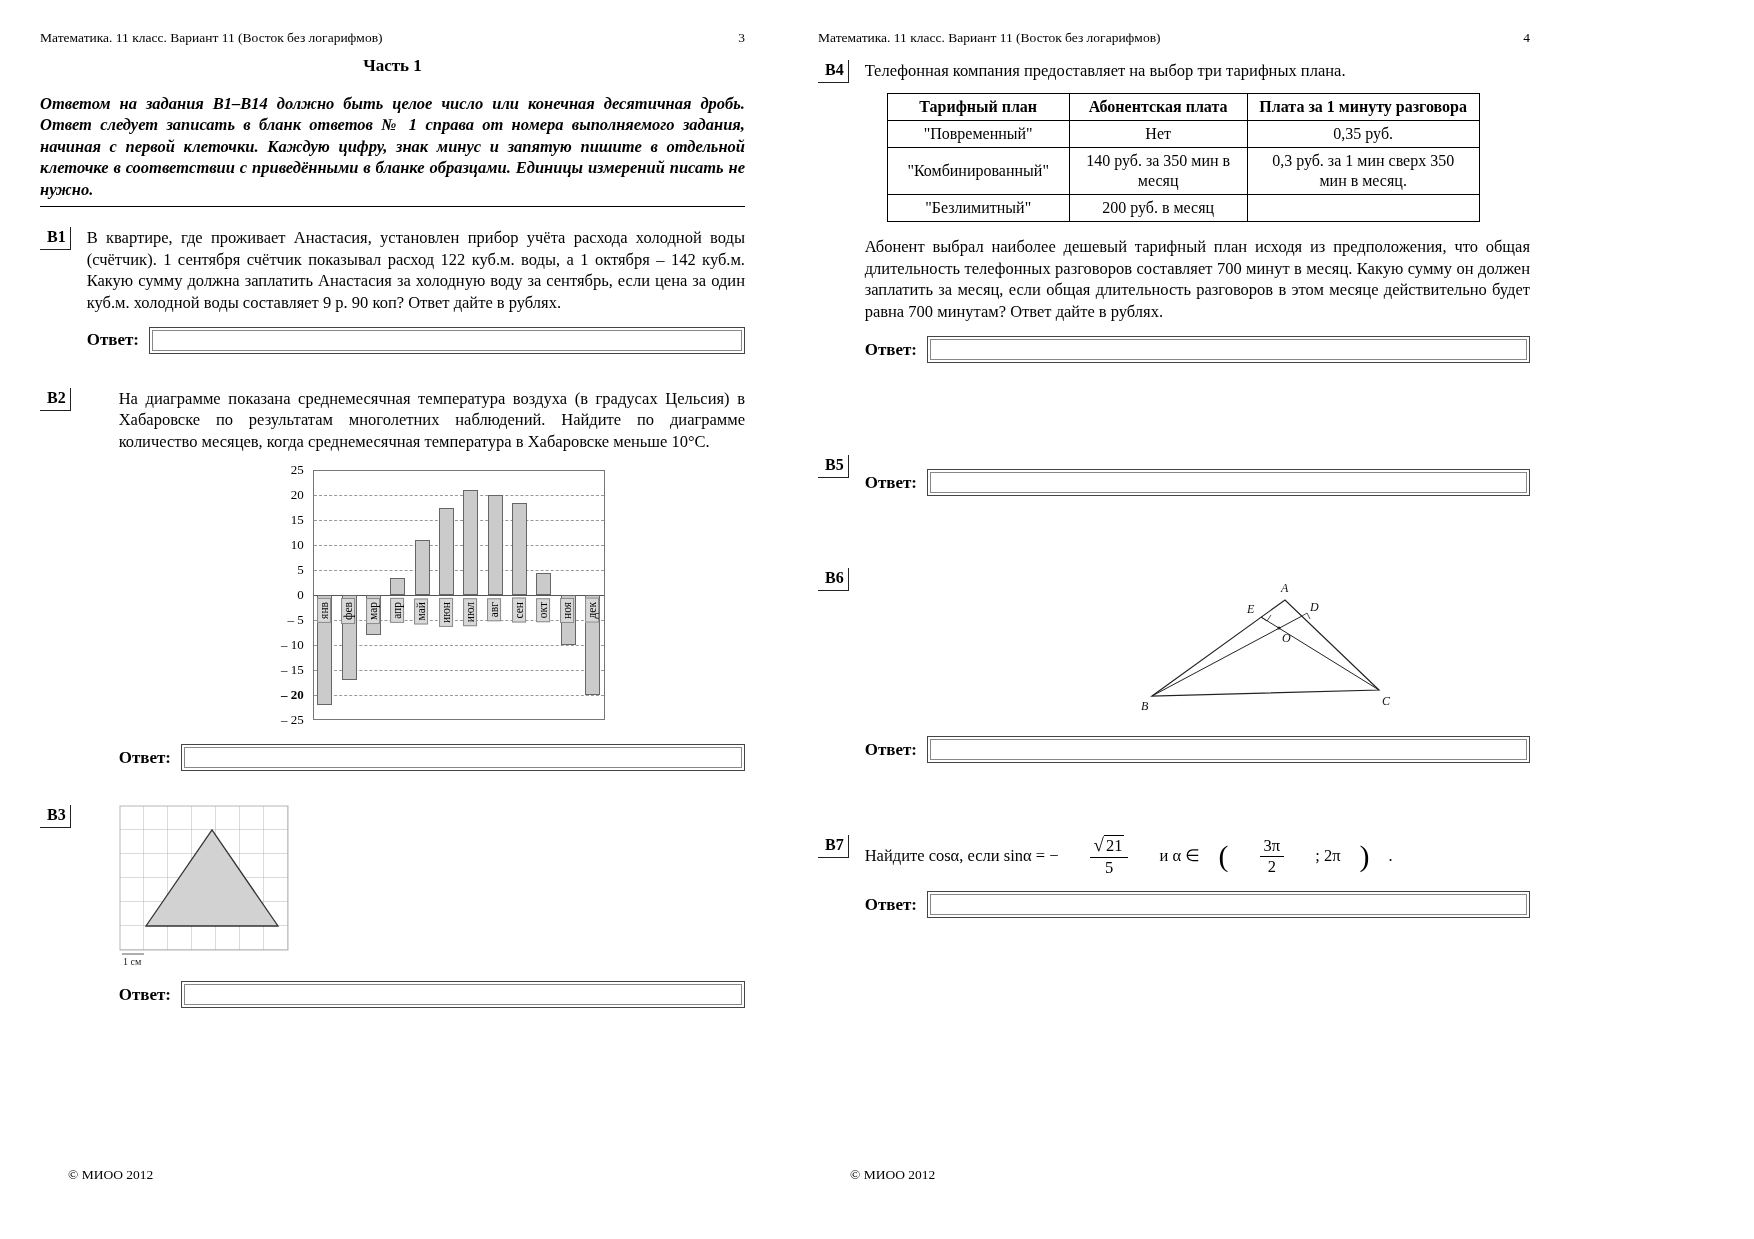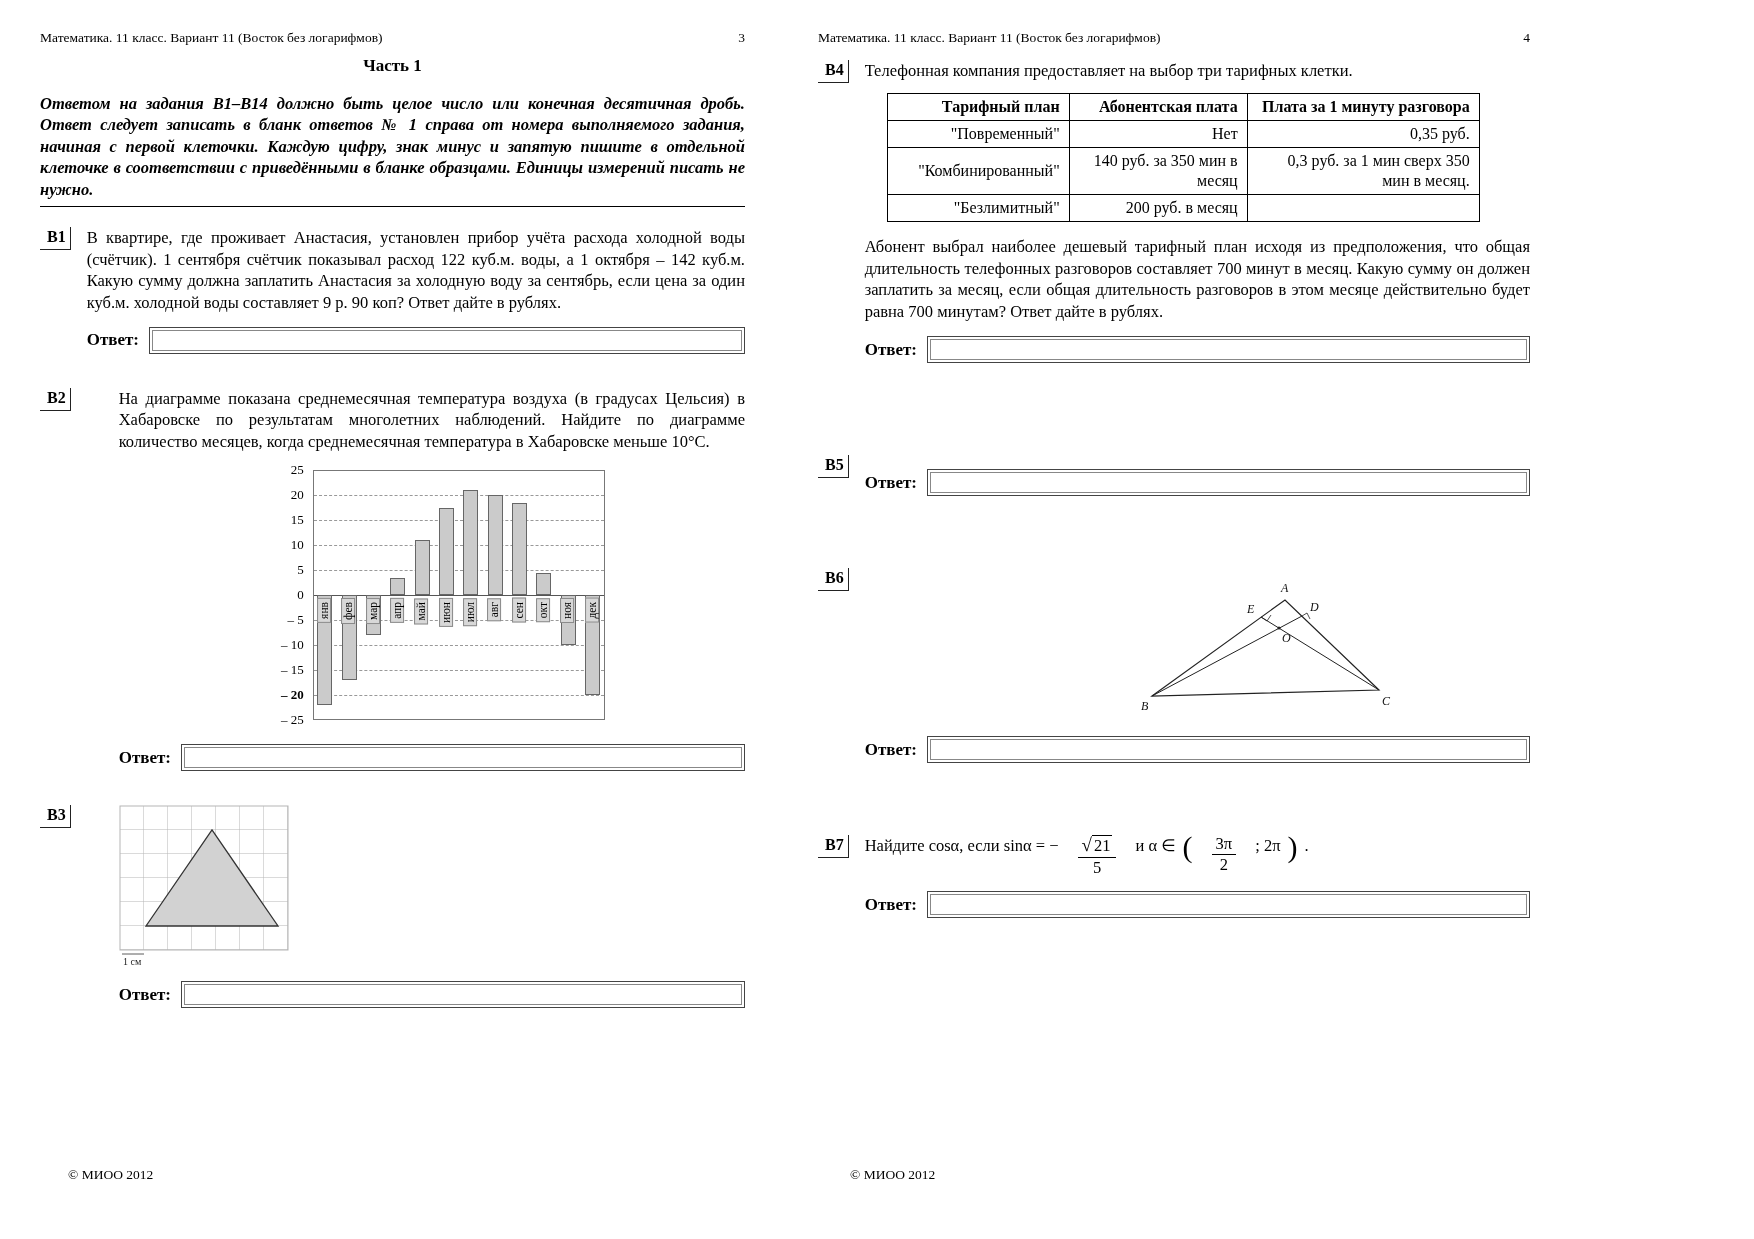--- a/index.html
+++ b/index.html
@@ -43,26 +43,26 @@
   .bar { position:absolute; background:#cbcbcb; border:1px solid #666; }
   .mlab { position:absolute; writing-mode:vertical-rl; transform:rotate(180deg);
           font-size:11.5px; line-height:1.05; background:#d8d8d8; border:1px solid #8a8a8a; padding:3px 0; }
 
   
   .b3-flex { display:flex; gap:18px; align-items:flex-start; }
   .cm-lab { font-size:10px; font-family:"Liberation Serif", serif; fill:#222; }
 
   
   table.tariff { border-collapse:collapse; margin:12px 0 14px 22px; }
-  table.tariff th, table.tariff td { border:1px solid #000; padding:3px 9px; font-size:16px; text-align:right; line-height:1.25; }
+  table.tariff th, table.tariff td { border:1px solid #000; padding:3px 9px; font-size:16px; text-align:center; line-height:1.25; }
   table.tariff th { font-weight:bold; }
   .col1 { width:182px; } .col2 { width:178px; } .col3 { width:232px; }
 
   
-  .formula-line { display:flex; gap:7px; flex-wrap:wrap; }
+  .formula-line { display:flex; align-items:center; gap:19px; flex-wrap:wrap; }
   .rsign { font-size:19px; }
   .rad { border-top:1.2px solid #000; padding:0 2px; }
   .frac { display:inline-block; vertical-align:middle; text-align:center; line-height:1.1; margin:0 12px; }
   .frac .n { display:block; border-bottom:1.1px solid #000; padding:0 4px 1px 4px; }
   .frac .d { display:block; padding-top:1px; }
   .bigp { font-size:30px; font-weight:400; line-height:0.8; }
 
   .fig-lab { font-family:"Liberation Serif", serif; font-style:italic; font-size:12px; fill:#111; }
   .b6-figwrap { margin:10px 0 6px 262px; }
 
@@ -188,21 +188,21 @@
 
   <div class="page page-right">
     <div class="pghead">
       <span>Математика. 11 класс. Вариант 11 (Восток без логарифмов)</span>
       <span>4</span>
     </div>
 
     <div class="problem" style="margin-top:14px;">
       <span class="plabel">В4</span>
       <div class="pbody">
-        <p class="ptext">Телефонная компания предоставляет на выбор три тарифных клетки.</p>
+        <p class="ptext">Телефонная компания предоставляет на выбор три тарифных плана.</p>
         <table class="tariff">
           <thead>
             <tr>
               <th class="col1">Тарифный план</th>
               <th class="col2">Абонентская плата</th>
               <th class="col3">Плата за 1 минуту разговора</th>
             </tr>
           </thead>
           <tbody>
             <tr>

